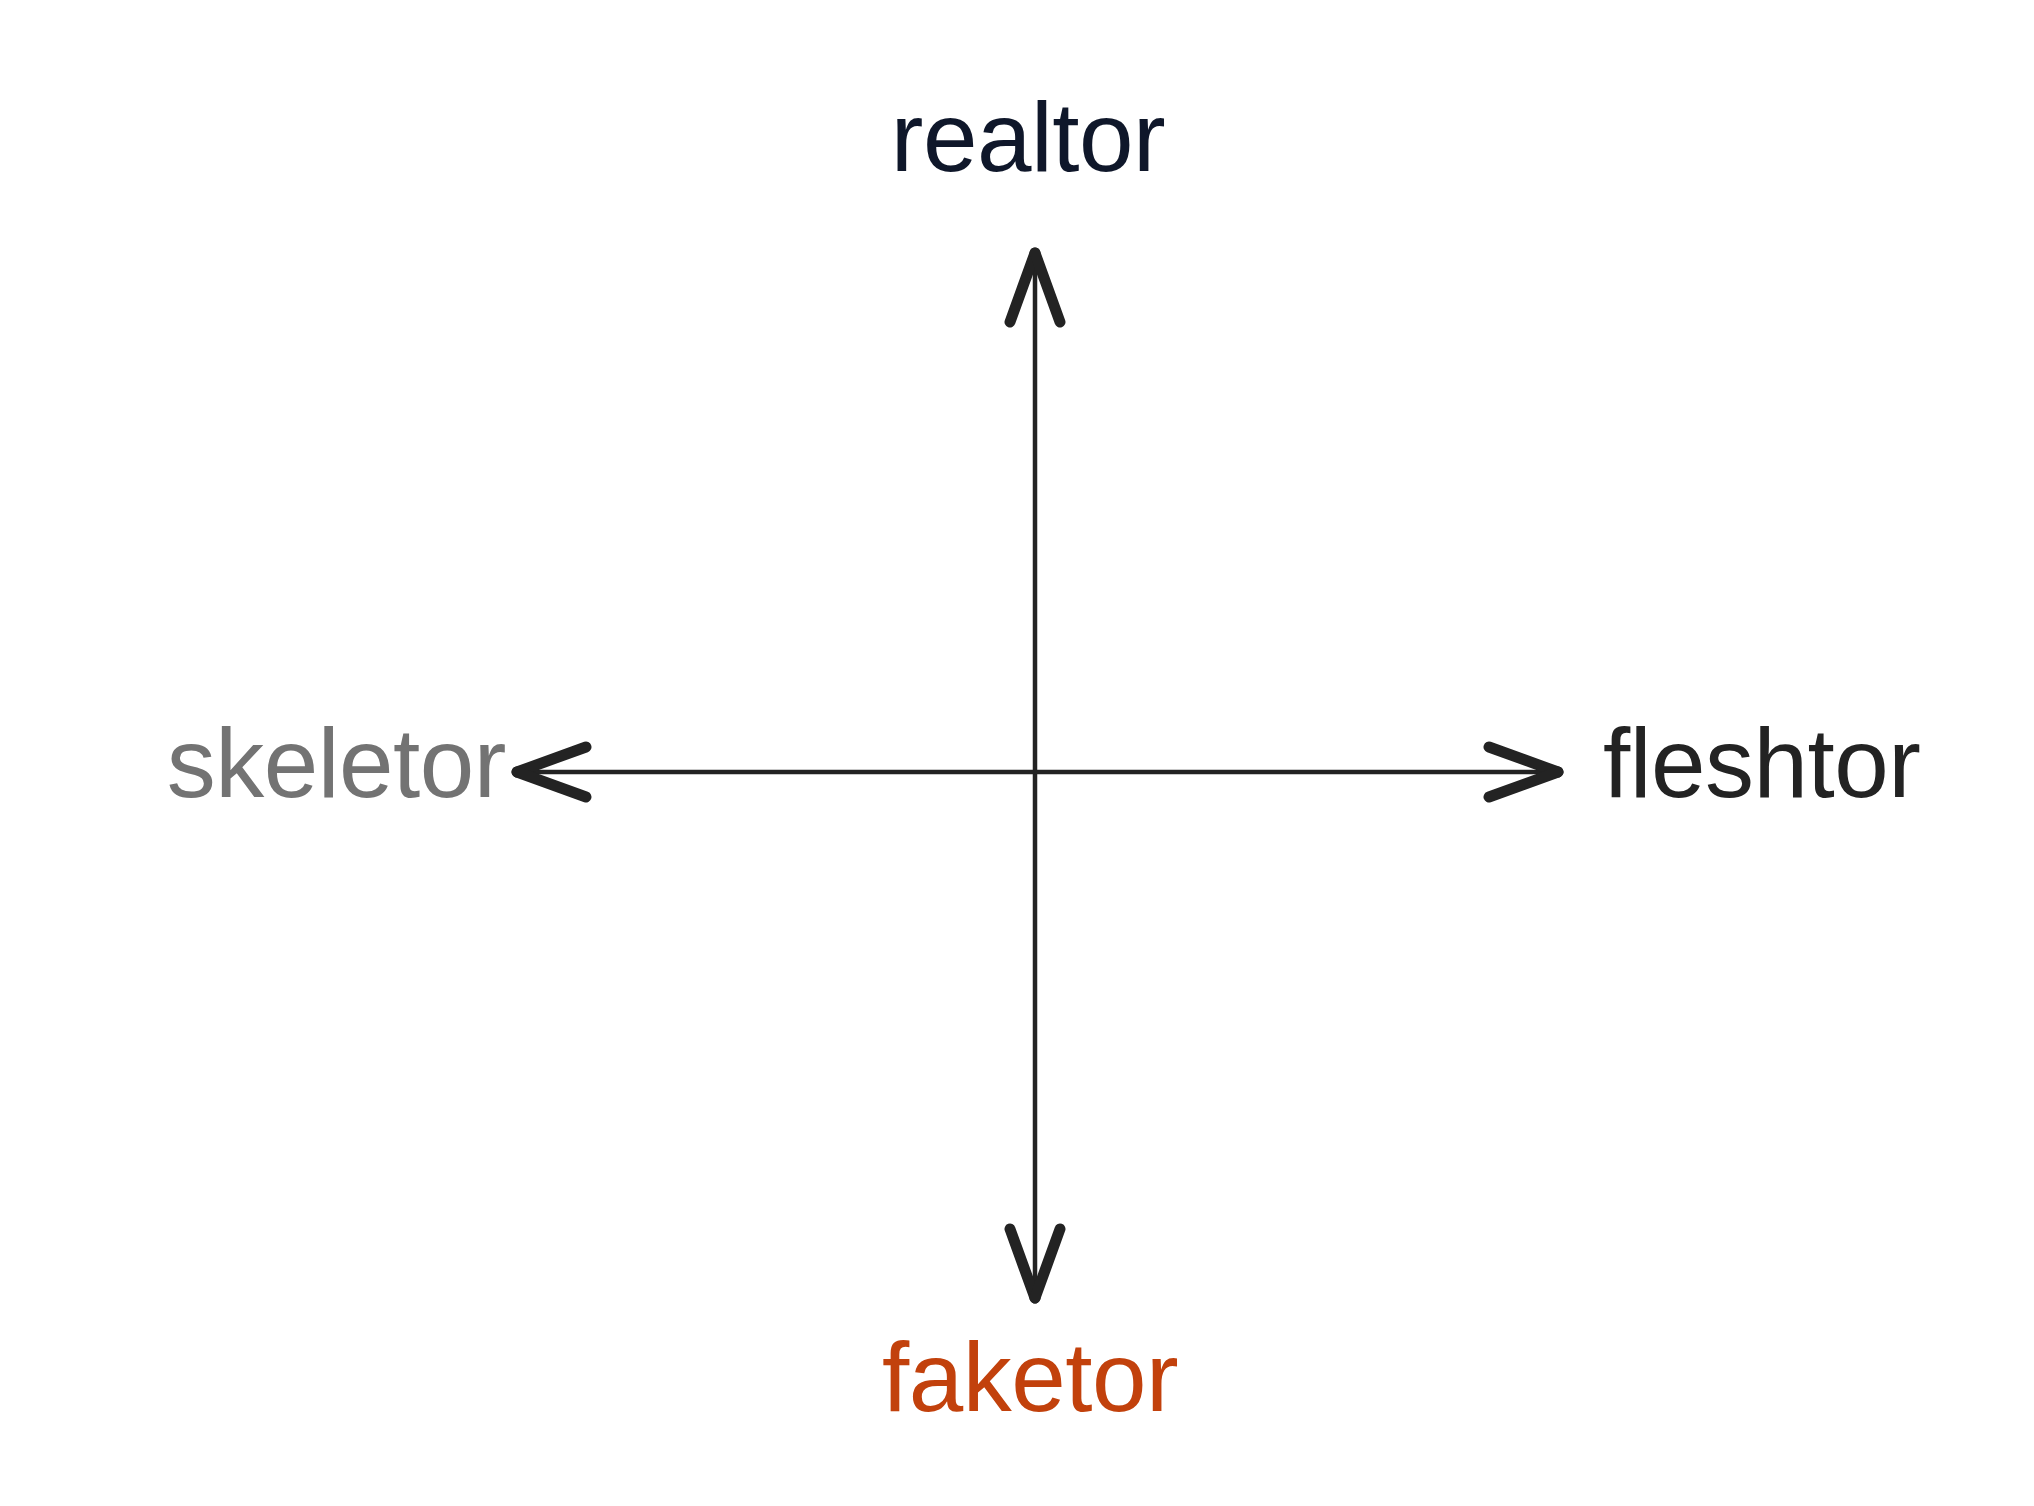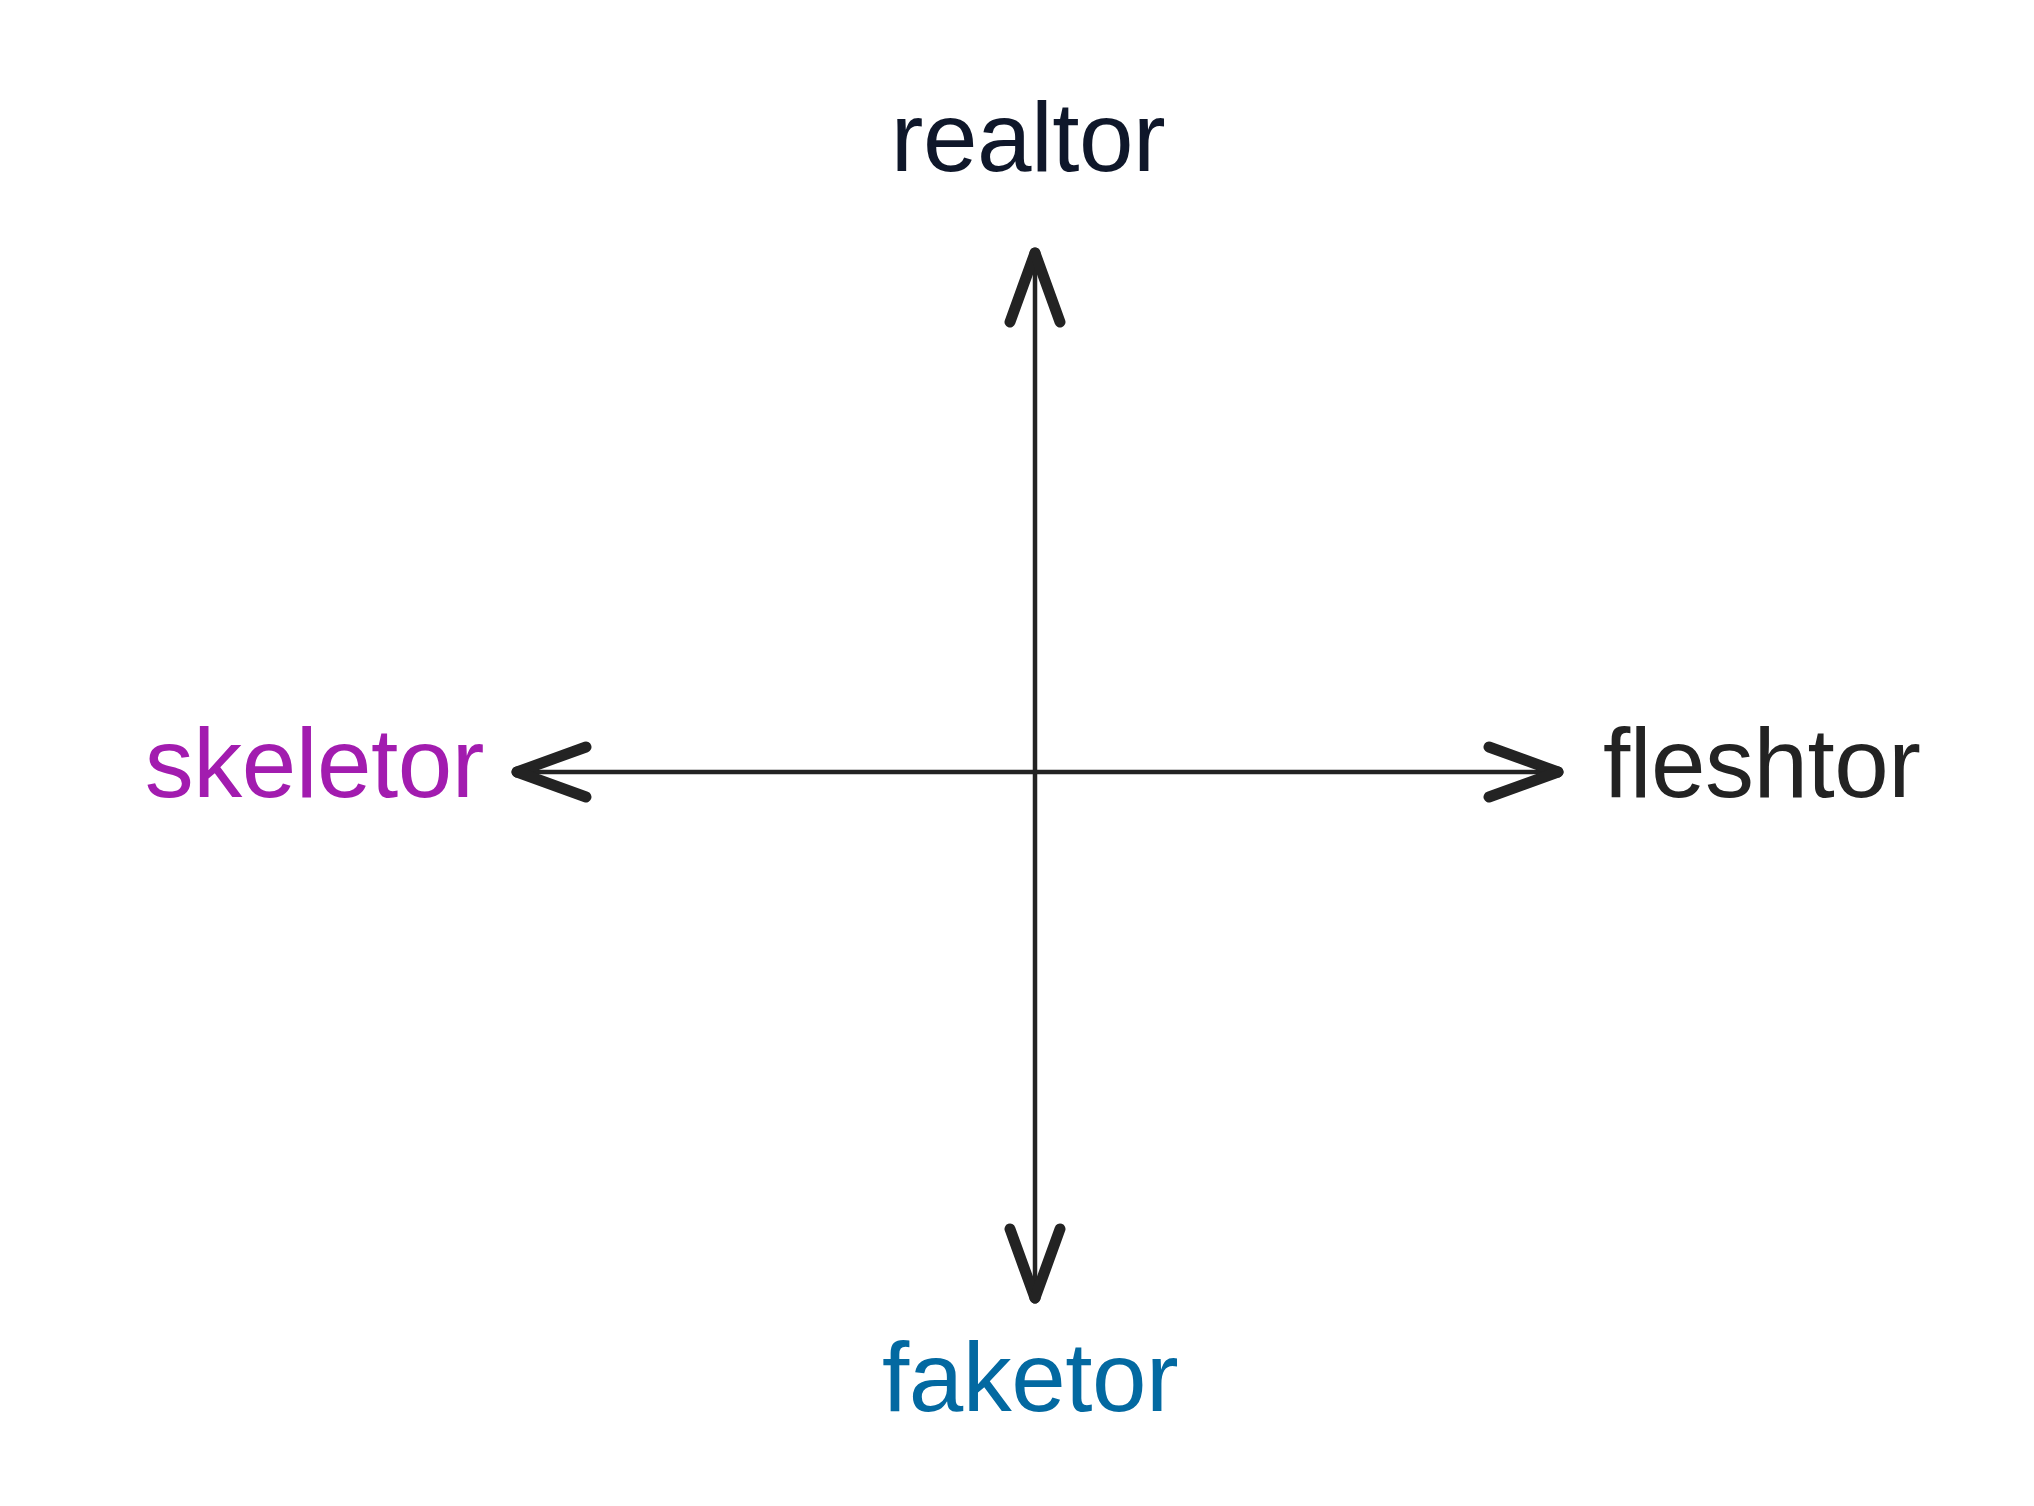--- a/index.html
+++ b/index.html
@@ -99,19 +99,19 @@
 
     <g>
       <path d="M 1558 772 L 1489 747" stroke="#232323" stroke-width="11" stroke-linecap="round" fill="none"></path>
       <path d="M 1558 772 L 1489 797" stroke="#232323" stroke-width="11" stroke-linecap="round" fill="none"></path>
     </g>
 
   </svg>
 
   <div class="axis-label" id="label-top" style="color: #0f172a;">realtor</div>
 
-  <div class="axis-label" id="label-left" style="color: #a21caf;">skeletor</div>
+  <div class="axis-label" id="label-left" style="color: #737373; padding-left: 22px;">skeletor</div>
 
   <div class="axis-label" id="label-right" style="color: rgb(35, 35, 35);">fleshtor</div>
 
-  <div class="axis-label" id="label-bottom" style="color: #0369a1;">faketor</div>
+  <div class="axis-label" id="label-bottom" style="color: #c2410c;">faketor</div>
 
 </div>
 
 </body></html>

